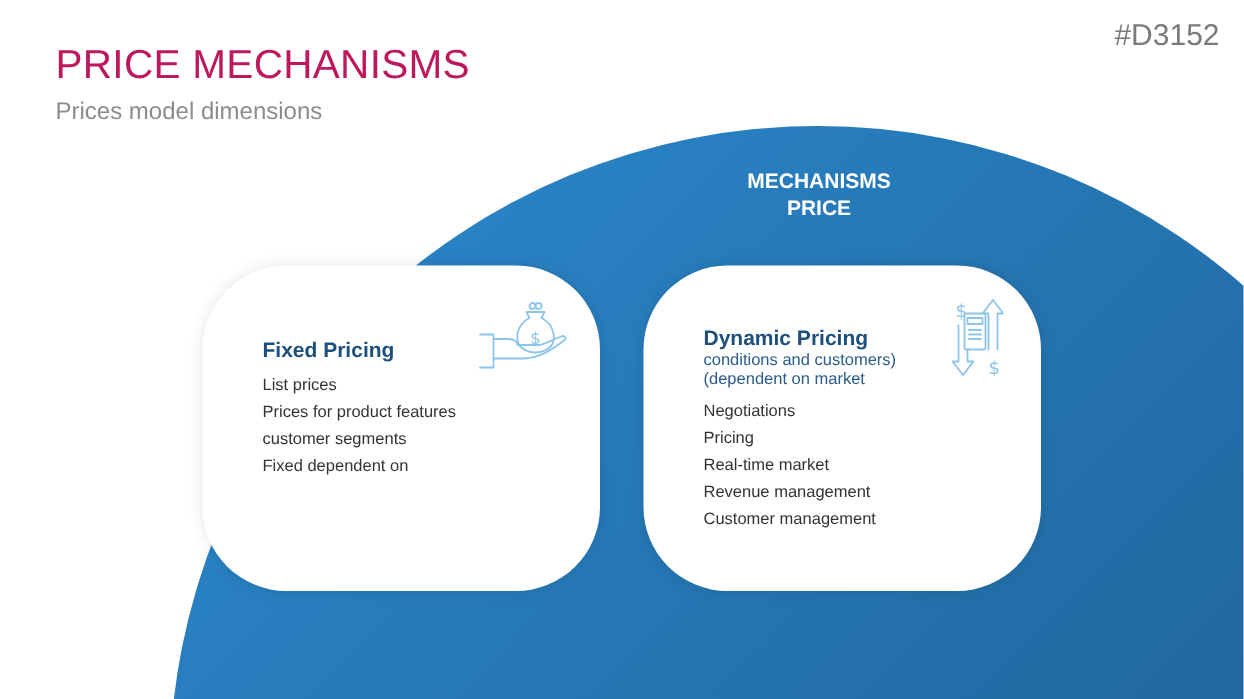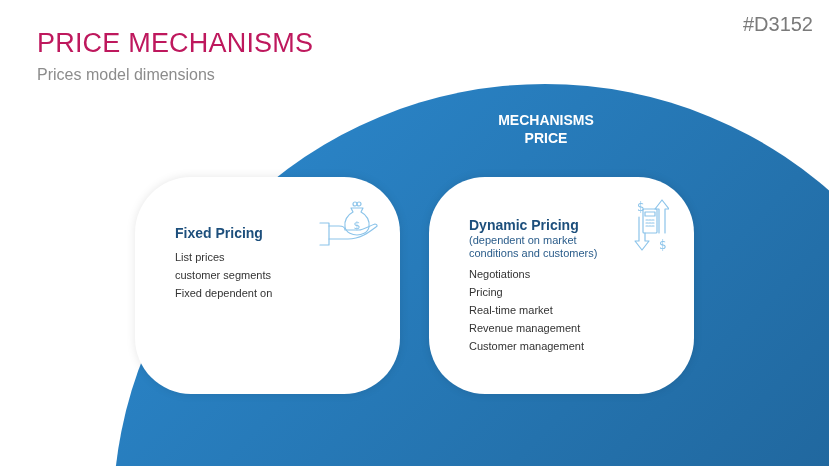--- a/index.html
+++ b/index.html
@@ -82,41 +82,42 @@
         <circle cx="40" cy="5" r="2"></circle>
       <path d="M32 9 h12 l-2 4 c6 3 9 9 8 15 c-1 6 -8 8 -12 8 c-4 0 -11 -2 -12 -8 c-1 -6 2 -12 8 -15 z"></path>
       <text x="38" y="30" font-size="11" fill="#8cc4ea" stroke="none" text-anchor="middle" font-family="DejaVu Sans, sans-serif">$</text>
       <path d="M1 24 h9 v22 h-9"></path>
       <path d="M10 27 h10 c4 0 6 2 6 4 h14 c4 0 10 -4 16 -6 c2 0 3 2 1 3 c-8 6 -16 12 -28 12 h-19"></path>
     </svg>
   </div>
   <div class="card-title">Fixed Pricing</div>
   <ul class="items">
     <li>List prices</li>
+    <li>Prices for product features</li>
     <li>customer segments</li>
     <li style="margin-bottom:0">Fixed dependent on</li>
   </ul>
 </div>
 
 <div class="card right">
   <div class="icon">
     <svg viewBox="0 0 36 52" fill="none" stroke="#8cc4ea" stroke-width="1.2" stroke-linejoin="round" stroke-linecap="round">
       <text x="4" y="12" font-size="12" fill="#8cc4ea" stroke="none" font-family="DejaVu Sans, sans-serif">$</text>
       <text x="26" y="50" font-size="12" fill="#8cc4ea" stroke="none" font-family="DejaVu Sans, sans-serif">$</text>
       <rect x="10" y="10" width="14" height="24" rx="1"></rect>
       <rect x="12" y="13" width="10" height="4"></rect>
       <path d="M13 21 h2 M16 21 h2 M19 21 h2 M13 24 h2 M16 24 h2 M19 24 h2 M13 27 h2 M16 27 h2 M19 27 h2"></path>
       <path d="M26 34 v-24 h-4 l7 -9 l7 9 h-4 v24"></path>
       <path d="M6 18 v24 h-4 l7 9 l7 -9 h-4 v-8"></path>
     </svg>
   </div>
   <div class="card-title">Dynamic Pricing</div>
   <div class="card-sub">
+    <div>conditions and customers)</div>
     <div>(dependent on market</div>
-    <div>conditions and customers)</div>
   </div>
   <ul class="items">
     <li>Negotiations</li>
     <li>Pricing</li>
     <li>Real-time market</li>
     <li>Revenue management</li>
     <li>Customer management</li>
   </ul>
 </div>
 

